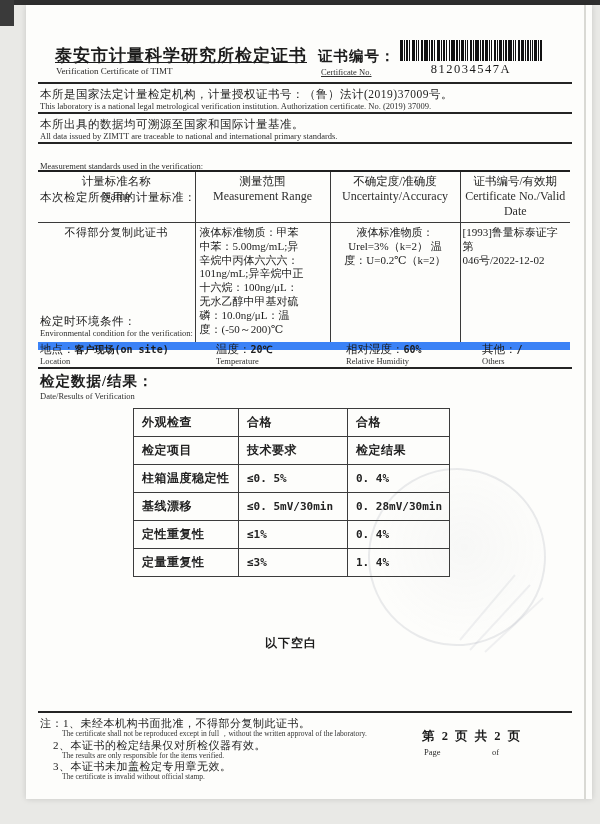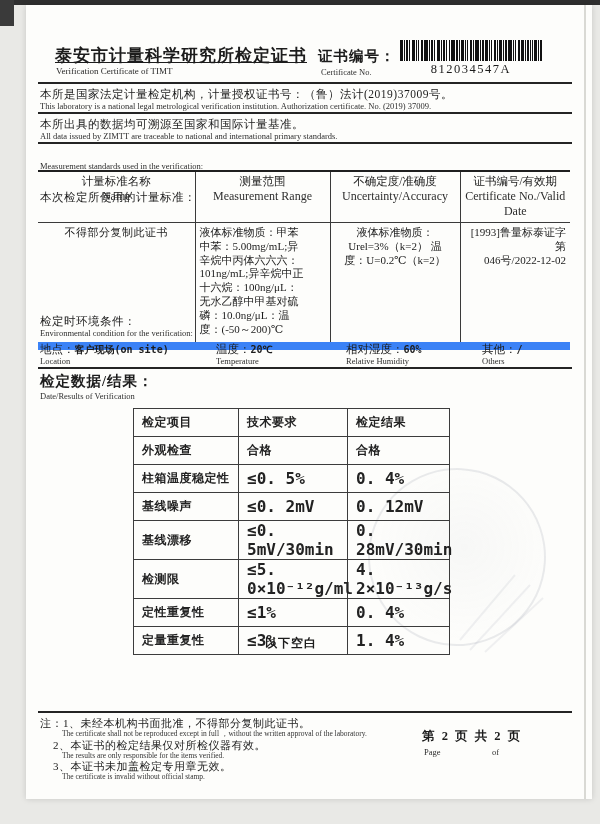--- a/index.html
+++ b/index.html
@@ -36,31 +36,31 @@
   table.std th, table.std td { border-left:1px solid #3a3a3a; border-right:1px solid #3a3a3a; vertical-align:top; }
   table.std th { border-bottom:1px solid #3a3a3a; text-align:center; padding:2px 1px 3px; font-weight:normal; }
   table.std th:first-child, table.std td:first-child { border-left:none; }
   table.std th:last-child, table.std td:last-child { border-right:none; }
   .std-h-cn { font-size:11.5px; }
   .std-h-en { font-size:12px; color:#2e2e2e; }
   table.std td { font-size:11px; line-height:13.8px; padding:3px 4px 6px; white-space:pre-line; }
   .std-name { text-align:center; letter-spacing:0.5px; }
   .std-range { text-align:left; }
   .std-unc { text-align:center; }
-  .std-cert { text-align:right; padding-left:2px !important;margin-left:15px; }
+  .std-cert { text-align:left; padding-left:2px !important;margin-left:15px; }
 
   .env-val { font-family:"DejaVu Sans Mono","Liberation Mono",monospace; font-weight:bold; font-size:10px; }
   .env-label { font-size:11.5px; }
 
   .results-head-cn { font-size:14.5px; font-weight:bold; letter-spacing:1px; }
 
   table.res { position:absolute; left:133px; top:408px; width:316px; border-collapse:collapse; table-layout:fixed; }
   table.res td { border:1px solid #3c3c3c; height:28px; vertical-align:middle; padding-left:8px; }
   .res-item { font-family:"DejaVu Sans","Liberation Sans",sans-serif; font-weight:bold; font-size:12px; letter-spacing:0.5px; color:#222; }
-  .res-val  { font-family:"DejaVu Sans Mono","Liberation Mono",monospace; font-weight:bold; font-size:16px; color:#222; }
+  .res-val  { font-family:"DejaVu Sans Mono","Liberation Mono",monospace; font-weight:bold; font-size:11px; color:#222; }
   .end-note { font-family:"DejaVu Sans","Liberation Sans",sans-serif; font-weight:bold; font-size:12px; letter-spacing:1px; text-align:center; width:316px; }
 
   .note-cn { font-size:11px; letter-spacing:0.5px; }
   .note-en { font-size:7.5px; color:#333; }
   .pageno { font-size:12.5px; font-weight:bold; letter-spacing:2px; }
 
   .stamp {
     position:absolute; left:368px; top:468px; width:178px; height:178px;
     border:2px solid rgba(130,135,155,0.16); border-radius:50%;
     background:radial-gradient(circle at 55% 45%, rgba(140,145,165,0.05), rgba(140,145,165,0) 70%);
@@ -74,21 +74,21 @@
 <body>
 
 <div class="scan-strip-top"></div>
 <div class="scan-corner"></div>
 <div class="page"></div>
 <div class="page-fold"></div>
 
 <div class="abs title-cn" style="left:55px; top:44px;">泰安市计量科学研究所检定证书</div>
 <div class="abs title-en" style="left:56px; top:66px;">Verification Certificate of TIMT</div>
 <div class="abs certlabel-cn" style="left:318px; top:47px;">证书编号：</div>
-<div class="abs small-en" style="left:321px; top:67px;">Certificate No.</div>
+<div class="abs small-en" style="left:321px; top:67px;text-decoration:underline;">Certificate No.</div>
 <svg class="barcode" width="142" height="21" viewBox="0 0 142 21">
   <g fill="#111">
     <rect x="0" width="3" height="21"></rect>
       <rect x="4" width="1" height="21"></rect>
       <rect x="6" width="2" height="21"></rect>
       <rect x="9" width="1" height="21"></rect>
     <rect x="12" width="3" height="21"></rect>
       <rect x="16" width="1" height="21"></rect>
       <rect x="18" width="1" height="21"></rect>
       <rect x="21" width="2" height="21"></rect>
@@ -228,48 +228,38 @@
 </svg>
 
 <table class="res">
   <colgroup>
       <col style="width:105px">
       <col style="width:109px">
       <col style="width:102px">
     </colgroup>
   <tbody>
       <tr>
+    <td class="res-item">外观检查</td>
+    <td class="res-item">合格</td>
+    <td class="res-item">合格</td>
+  </tr>
+  <tr>
     <td class="res-item">检定项目</td>
     <td class="res-item">技术要求</td>
     <td class="res-item">检定结果</td>
   </tr>
   <tr>
-    <td class="res-item">外观检查</td>
-    <td class="res-item">合格</td>
-    <td class="res-item">合格</td>
-  </tr>
-  <tr>
     <td class="res-item">柱箱温度稳定性</td>
     <td class="res-val">≤0. 5%</td>
     <td class="res-val">0. 4%</td>
   </tr>
   <tr>
-    <td class="res-item">基线噪声</td>
-    <td class="res-val">≤0. 2mV</td>
-    <td class="res-val">0. 12mV</td>
-  </tr>
-  <tr>
     <td class="res-item">基线漂移</td>
     <td class="res-val">≤0. 5mV/30min</td>
     <td class="res-val">0. 28mV/30min</td>
-  </tr>
-  <tr>
-    <td class="res-item">检测限</td>
-    <td class="res-val">≤5. 0×10⁻¹²g/ml</td>
-    <td class="res-val">4. 2×10⁻¹³g/s</td>
   </tr>
   <tr>
     <td class="res-item">定性重复性</td>
     <td class="res-val">≤1%</td>
     <td class="res-val">0. 4%</td>
   </tr>
   <tr>
     <td class="res-item">定量重复性</td>
     <td class="res-val">≤3%</td>
     <td class="res-val">1. 4%</td>

